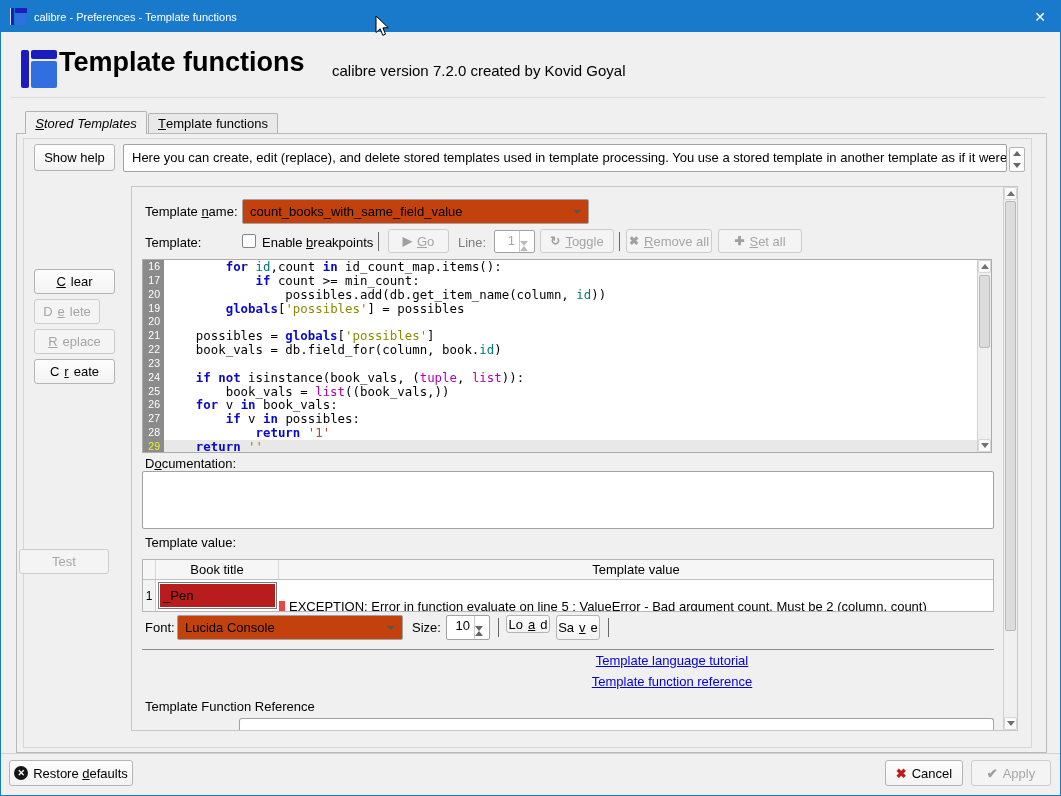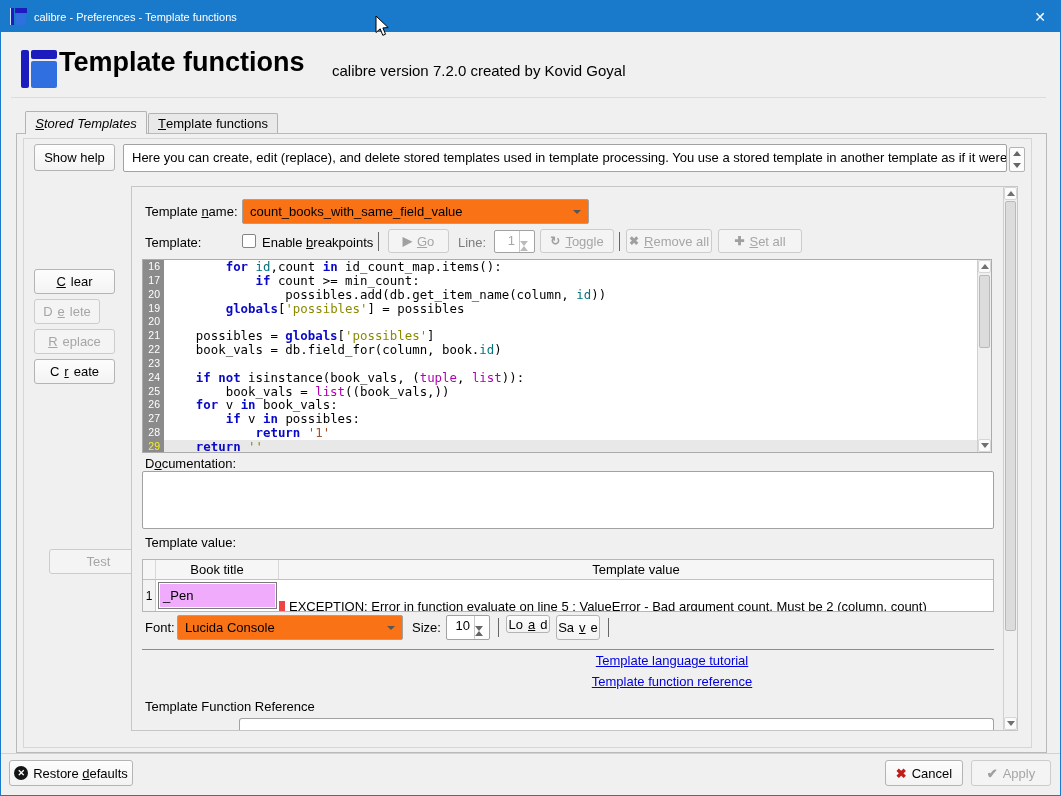--- a/index.html
+++ b/index.html
@@ -32,21 +32,21 @@
   .tab.selected { left:24px; width:122px; background:#f0f0f0; z-index:3; font-style:italic; }
   .tab.plain { left:147px; width:130px; top:112px; height:20px; background:#e9e9e9; z-index:1; }
   .pane { position:absolute; left:15px; top:132px; width:1031px; height:620px; border:1px solid #b9b9b9; z-index:2; background:transparent; pointer-events:none; }
   .inner-frame { position:absolute; left:22px; top:137px; width:1009px; height:610px; border:1px solid #d6d6d6; }
   
   .btn { position:absolute; display:flex; align-items:center; justify-content:center; gap:5px;
          background:linear-gradient(#fdfdfd,#f3f3f3); border:1px solid #b4b4b4; border-radius:3px; font-size:13px; }
   .btn.disabled { color:#a6a6a6; background:#f4f4f4; border-color:#cccccc; }
   .mn { text-decoration: underline; }
   .field { background:#fff; border:1px solid #a2a2a2; border-radius:2px; }
-  .combo { position:absolute; background:#f97316; border:1px solid #a2a2a2; border-radius:2px; display:flex; align-items:center; padding:0 22px 0 7px; overflow:hidden; white-space:nowrap; }
+  .combo { position:absolute; background:#c2410c; border:1px solid #a2a2a2; border-radius:2px; display:flex; align-items:center; padding:0 22px 0 7px; overflow:hidden; white-space:nowrap; }
   .combo .arrow { position:absolute; right:7px; top:50%; margin-top:-2px; width:0; height:0; border:4px solid transparent; border-top-color:#555; }
   .spin { position:absolute; background:#fff; border:1px solid #a2a2a2; border-radius:2px; display:flex; }
   .spin .val { flex:1; text-align:right; padding:2px 4px 0 0; }
   .spin .arrows { width:15px; border-left:1px solid #c9c9c9; display:flex; flex-direction:column; }
   .tri-up { width:0; height:0; border:4px solid transparent; border-bottom:5px solid #666; margin-top:-4px; }
   .tri-dn { width:0; height:0; border:4px solid transparent; border-top:5px solid #666; margin-bottom:-4px; }
   .spin.disabled .tri-up { border-bottom-color:#bbb; } .spin.disabled .tri-dn { border-top-color:#bbb; }
   .spin.disabled .val { color:#a6a6a6; }
   .vsep { position:absolute; width:1px; height:19px; background:#666; }
   .label { position:absolute; white-space:nowrap; }
@@ -71,21 +71,21 @@
   .code-row.current .gutter-cell { color:#f2ef1e; }
   .tk-p{color:#000} .tk-k{color:#0909c8;font-weight:bold} .tk-g{color:#0909c8;font-weight:bold}
   .tk-t{color:#00737c} .tk-m{color:#b200b2} .tk-s{color:#8a8a00} .tk-o{color:#a0522d}
   
   .tvtable { position:absolute; left:10px; top:372px; width:852px; border:1px solid #b6b6b6; background:#fff; }
   .tv-hrow { display:flex; height:20px; background:#f6f6f6; border-bottom:1px solid #c2c2c2; }
   .tv-hrow .hc { display:flex; align-items:center; justify-content:center; border-right:1px solid #d8d8d8; font-size:13px; }
   .tv-row { display:flex; height:31px; }
   .tv-rowhdr { width:13px; background:#f3f3f3; border-right:1px solid #c9c9c9; display:flex; align-items:center; justify-content:center; font-size:12px; flex:none; }
   .tv-title { width:123px; flex:none; padding:2px; }
-  .tv-title .inner { width:100%; height:100%; border:1px solid #7a7a7a; background:#f0abfc; display:flex; align-items:center; padding-left:4px; box-shadow: inset 0 0 0 1px #fff; }
+  .tv-title .inner { width:100%; height:100%; border:1px solid #7a7a7a; background:#b91c1c; display:flex; align-items:center; padding-left:4px; box-shadow: inset 0 0 0 1px #fff; }
   .tv-value { flex:1; border-left:6px solid #ef4444; display:flex; align-items:center; padding-left:4px; overflow:hidden; white-space:nowrap;margin-top:21px; }
   
   .links { position:absolute; left:220px; top:466px; width:640px; text-align:center; }
   .links a { display:block; color:#0000e0; text-decoration:underline; margin-bottom:6px; font-size:13px; }
   .hline { position:absolute; height:1px; background:#8c8c8c; }
   .cut-combo { position:absolute; left:107px; top:531px; width:755px; height:13px; background:#fff; border:1px solid #a2a2a2; border-bottom:none; border-radius:3px 3px 0 0; }
   
   .footer-sep { position:absolute; left:0; right:0; top:752px; height:1px; background:#d2d2d2; }
   .icon-circle { width:14px; height:14px; border-radius:50%; background:#141414; color:#fff; font-size:9px; font-weight:bold; display:flex; align-items:center; justify-content:center; }
   .x-red { color:#c11c1c; font-weight:bold; font-size:13px; }
@@ -137,21 +137,21 @@
         <span class="tri-dn"></span>
       </div>
   </div>
 
   <div id="side-buttons">
       <div class="btn" style="left: 33px; width: 81px; height: 25px; top: 268px;"><span class="mn">C</span>lear</div>
       <div class="btn disabled" style="left: 33px; width: 66px; height: 25px; top: 298px;">D<span class="mn">e</span>lete</div>
       <div class="btn disabled" style="left: 33px; width: 81px; height: 25px; top: 328px;"><span class="mn">R</span>eplace</div>
       <div class="btn" style="left: 33px; width: 81px; height: 25px; top: 358px;">C<span class="mn">r</span>eate</div>
     </div>
-  <div class="btn disabled" style="left:48px; top:548px; width:99px; height:25px;">Test</div>
+  <div class="btn disabled" style="left:18px; top:548px; width:90px; height:25px;">Test</div>
 
   <div class="scrollarea">
 
     <span class="label" style="left:13px; top:17px;">Template <span class="mn">n</span>ame:</span>
     <div class="combo" style="left:110px; top:12px; width:347px; height:25px;">
       <span>count_books_with_same_field_value</span>
       <span class="arrow"></span>
     </div>
 
     <span class="label" style="left:13px; top:48px;">Template:</span>

